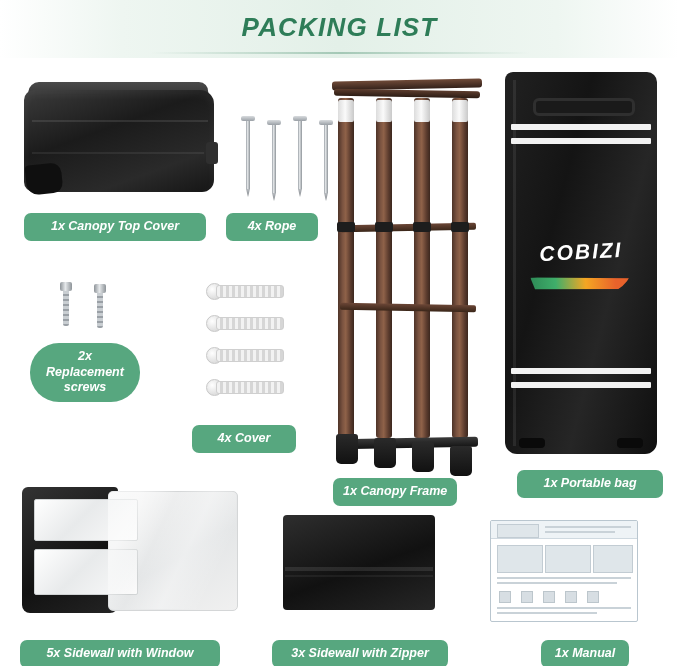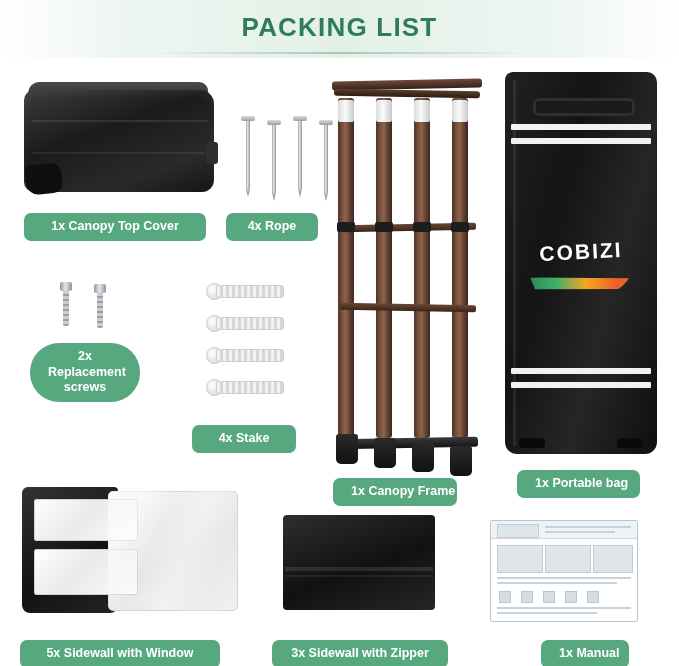--- a/index.html
+++ b/index.html
@@ -9,20 +9,21 @@
   }
   body {
     font-family: "Liberation Sans", sans-serif;
   }
   #page {
     position: relative;
     width: 679px;
     height: 666px;
     background: #ffffff;
     overflow: hidden;
+    font-style: italic;
   }
 
   
   .header {
     position: absolute;
     left: 0; top: 0;
     width: 679px; height: 58px;
     background: linear-gradient(to right, #ffffff 0%, #eef6f1 18%, #e3f0e8 50%, #eef6f1 82%, #ffffff 100%);
   }
   .header-title {
@@ -45,21 +46,21 @@
   
   .pill {
     position: absolute;
     background: #57a77f;
     color: #ffffff;
     border-radius: 7px;
     font-size: 12.5px;
     font-weight: bold;
     text-align: center;
     line-height: 1.25;
-    padding: 6px 18px;
+    padding: 6px 10px;
     box-sizing: border-box;
     white-space: nowrap;
   }
   .pill.multi { white-space: normal; }
 
   
   .cover {
     position: absolute;
     left: 24px; top: 80px;
     width: 190px; height: 120px;
@@ -375,21 +376,21 @@
     background: #d7dee3;
     border: 1px solid #bcc6cc;
   }
 
   
   #label-cover     { left: 24px;  top: 213px; width: 182px; }
   #label-stake     { left: 226px; top: 213px; width: 92px; }
   #label-screws    { left: 30px;  top: 343px; width: 110px; border-radius: 29px; }
   #label-rope      { left: 192px; top: 425px; width: 104px; }
   #label-frame     { left: 333px; top: 478px; width: 124px; }
-  #label-bag       { left: 517px; top: 470px; width: 123px; }
+  #label-bag       { left: 517px; top: 470px; width: 146px; }
   #label-sw-window { left: 20px;  top: 640px; width: 200px; }
   #label-sw-zip    { left: 272px; top: 640px; width: 176px; }
   #label-manual    { left: 541px; top: 640px; width: 88px; }
 </style>
 </head>
 <body>
 
 <div id="page">
 
   <div class="header">
@@ -442,21 +443,21 @@
       </div>
     <div class="rope" style="left:0; top:64px;">
         <div class="knot"></div>
         <div class="band"></div>
       </div>
     <div class="rope" style="left:0; top:96px;">
         <div class="knot"></div>
         <div class="band"></div>
       </div>
   </div>
-  <div class="pill" id="label-rope">4x Stake</div>
+  <div class="pill" id="label-rope">4x Cover</div>
 
   <div class="frame">
     <div class="topbar"></div>
     <div class="topbar2"></div>
 
     <div class="leg" style="left:12px;"></div>
     <div class="leg" style="left:50px;"></div>
     <div class="leg" style="left:88px;"></div>
     <div class="leg" style="left:126px;"></div>
 

